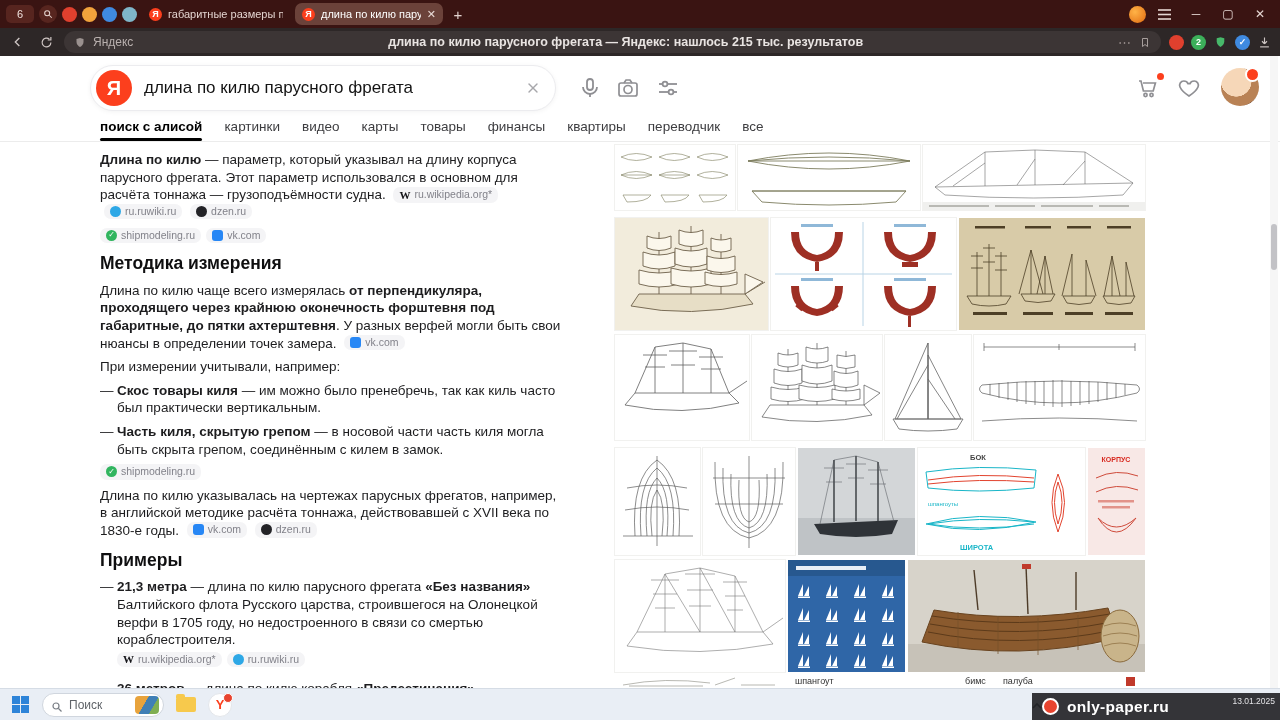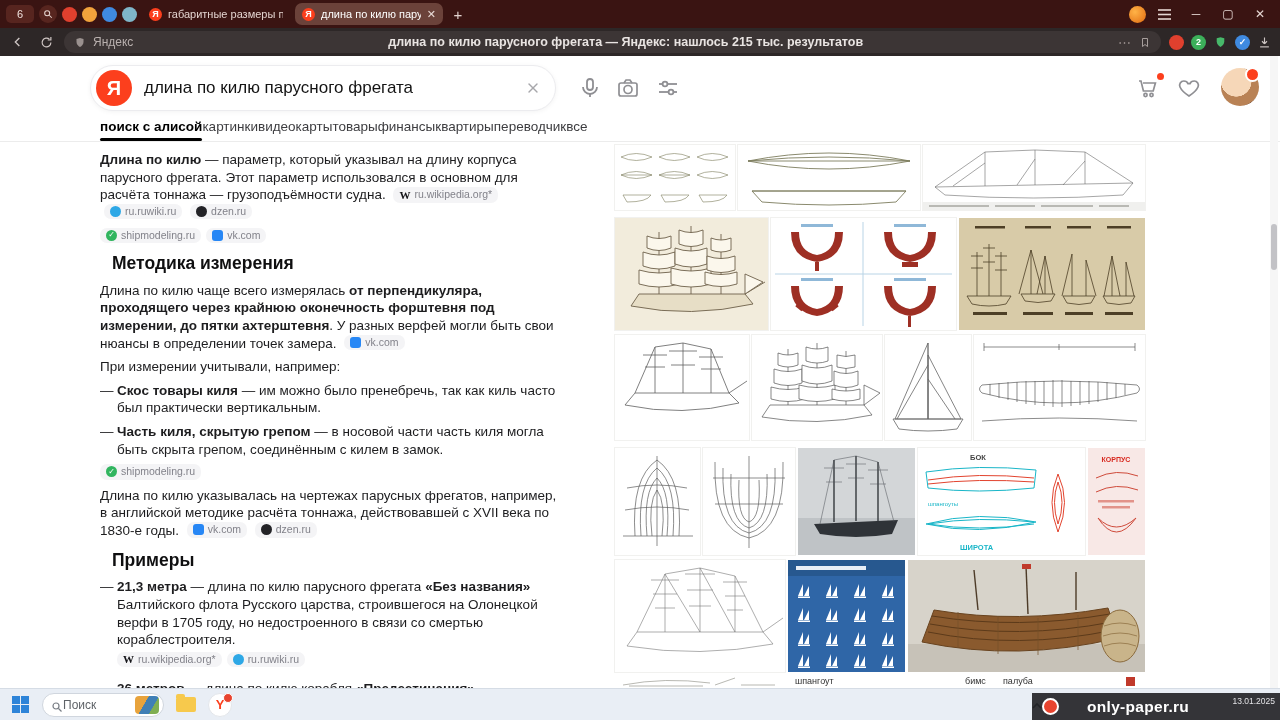--- a/index.html
+++ b/index.html
@@ -39,30 +39,30 @@
   .page{position:absolute;top:56px;left:0;right:0;bottom:32px;background:#fff;overflow:hidden;}
   .search-pill{position:absolute;left:90px;top:9px;width:466px;height:46px;border:1.5px solid #ececef;border-radius:26px;box-shadow:0 1px 5px rgba(0,0,0,.05);display:flex;align-items:center;box-sizing:border-box;padding:0 14px 0 5px;gap:12px;background:#fff;}
   .ylogo{width:36px;height:36px;border-radius:50%;background:#fc3f1d;color:#fff;display:flex;align-items:center;justify-content:center;font-size:20px;font-weight:bold;flex:none;}
   .query{flex:1;font-size:17px;color:#141414;white-space:nowrap;overflow:hidden;}
   .clear-x{color:#a7a7ab;flex:none;width:16px;height:16px;}
   .search-ic{position:absolute;top:20px;width:26px;height:26px;color:#8f8f93;}
   .head-right-ic{position:absolute;top:20px;width:25px;height:25px;color:#8f8f93;}
   .cart-dot{position:absolute;top:-3px;right:-3px;width:7px;height:7px;border-radius:50%;background:#fc3f1d;}
   .avatar{position:absolute;left:1221px;top:12px;width:38px;height:38px;border-radius:50%;background:radial-gradient(circle at 40% 35%,#f6d7b8 0 45%,#b98255 46% 75%,#7a4a28 76% 100%);}
   .avatar .notif{position:absolute;top:-1px;right:-1px;width:11px;height:11px;border-radius:50%;background:#fc3f1d;border:2px solid #fff;}
-  .ptabs{position:absolute;left:100px;top:63px;display:flex;font-size:13.5px;color:#3d3d40;}
+  .ptabs{position:absolute;left:100px;top:63px;display:flex;gap:22px;font-size:13.5px;color:#3d3d40;}
   .ptab{position:relative;white-space:nowrap;}
   .ptab.active{font-weight:bold;color:#000;}
   .ptab.active::after{content:"";position:absolute;left:0;right:0;bottom:-7px;height:3px;background:#000;border-radius:2px;}
   .hdiv{position:absolute;left:0;right:0;top:85px;height:1px;background:#ececec;}
 
   
   .answer{position:absolute;left:100px;top:95px;width:462px;font-size:13.5px;line-height:1.3;color:#1d1d1f;}
   .answer p{margin:0 0 6px 0;}
-  .answer h2{font-size:17.5px;margin:9px 0 7px 12px;color:#0f0f10;}
+  .answer h2{font-size:17.5px;margin:9px 0 7px 0;color:#0f0f10;}
   .chips-row{display:flex;flex-wrap:wrap;gap:5px;margin:2px 0 7px 0;}
   .chip{display:inline-flex;align-items:center;gap:4px;background:#f4f4f6;border-radius:7px;padding:1px 6px;font-size:10.5px;color:#82828a;white-space:nowrap;vertical-align:baseline;}
   .chip.inline{margin-left:4px;}
   .ci{width:11px;height:11px;border-radius:50%;display:inline-flex;align-items:center;justify-content:center;font-size:7.5px;color:#fff;flex:none;}
   .ci.wiki{background:none;color:#16161a;font-family:"Liberation Serif",serif;font-weight:bold;font-size:11px;}
   .ci.ruwiki{background:#2ea8e6;}
   .ci.dzen{background:#232327;}
   .ci.vk{background:#2787f5;border-radius:3px;}
   .ci.check{background:#31b55f;font-size:8px;}
   .dash-row{display:flex;margin:0 0 6px 0;}
@@ -76,35 +76,35 @@
   .strip-tile{position:absolute;left:0;top:530px;width:530px;height:13px;background:#fff;font-size:9px;color:#333;}
   .strip-word{position:absolute;top:1px;}
   .strip-red{position:absolute;right:10px;top:2px;width:9px;height:9px;background:#c0392b;}
   .pagescroll{position:absolute;right:2px;top:0;bottom:0;width:8px;background:#f6f6f6;}
   .pagescroll .thumb{position:absolute;top:168px;left:1px;width:6px;height:46px;border-radius:3px;background:#c2c2c6;}
 
   
   .taskbar{position:absolute;left:0;right:0;bottom:0;height:32px;background:#e9eef5;border-top:1px solid #d5dce5;display:flex;align-items:center;padding:0 8px;box-sizing:border-box;gap:10px;}
   .winlogo{width:17px;height:17px;display:grid;grid-template-columns:8px 8px;grid-template-rows:8px 8px;gap:1px;}
   .winlogo span{background:#2e84d8;}
-  .tsearch{width:122px;height:24px;background:#fff;border:1px solid #d0d6de;border-radius:13px;display:flex;align-items:center;padding:0 4px 0 8px;box-sizing:border-box;color:#5f6368;}
+  .tsearch{width:122px;height:24px;background:#fff;border:1px solid #d0d6de;border-radius:13px;display:flex;align-items:center;gap:6px;padding:0 4px 0 8px;box-sizing:border-box;color:#5f6368;}
   .tsearch .mag{width:12px;height:12px;color:#7a7f86;flex:none;}
   .tsearch .ph{font-size:12px;flex:1;}
   .tsearch .thumbimg{width:24px;height:18px;border-radius:4px;background:linear-gradient(120deg,#e8a33c 0 40%,#3f7fb5 41% 70%,#7fae52 71% 100%);flex:none;}
   .task-ic{width:24px;height:24px;display:flex;align-items:center;justify-content:center;position:relative;}
   .folder{width:20px;height:15px;background:#f7c94c;border-radius:2px;position:relative;}
   .folder::before{content:"";position:absolute;top:-3px;left:0;width:9px;height:4px;background:#f7c94c;border-radius:2px 2px 0 0;}
   .ybrowser{width:22px;height:22px;border-radius:50%;background:#fff;border:1px solid #e3e6ea;color:#fc3f1d;font-weight:bold;font-size:13px;display:flex;align-items:center;justify-content:center;}
   .task-notif{position:absolute;top:0;right:-1px;width:8px;height:8px;border-radius:50%;background:#e8442f;border:1px solid #fff;}
   .tray{margin-left:auto;display:flex;align-items:center;gap:8px;color:#5a6068;font-size:11px;}
 
   
   .watermark{position:absolute;right:0;bottom:0;width:248px;height:27px;background:rgba(26,26,30,.88);display:flex;align-items:center;gap:8px;padding:0 10px;box-sizing:border-box;z-index:5;}
   .wm-logo{width:13px;height:13px;border-radius:50%;background:#e8442f;border:2px solid #fff;flex:none;}
-  .wm-text{color:#fff;font-weight:bold;font-size:15.5px;letter-spacing:.3px;margin-left:20px;}
+  .wm-text{color:#fff;font-weight:bold;font-size:15.5px;letter-spacing:.3px;}
   .wm-date{position:absolute;right:5px;top:3px;font-size:8.5px;color:#e3e3e6;}
   b{font-weight:bold;}
   svg{overflow:visible;}
 </style>
 </head>
 <body>
 
 <div class="screen">
 
   <div class="titlebar">
@@ -296,21 +296,21 @@
             <span>shipmodeling.ru</span>
           </span>
         <span class="chip">
             <span class="ci vk"></span>
             <span>vk.com</span>
           </span>
       </div>
 
       <h2>Методика измерения</h2>
       <p>
-        <span>Длина по килю чаще всего измерялась </span><b>от перпендикуляра, проходящего через крайнюю оконечность форштевня под измерении, до пятки ахтерштевня</b><span>. У разных верфей могли быть свои нюансы в определении точек замера.</span>
+        <span>Длина по килю чаще всего измерялась </span><b>от перпендикуляра, проходящего через крайнюю оконечность форштевня под габаритные, до пятки ахтерштевня</b><span>. У разных верфей могли быть свои нюансы в определении точек замера.</span>
         <span class="chip inline">
             <span class="ci vk"></span>
             <span>vk.com</span>
           </span>
       </p>
       <p>При измерении учитывали, например:</p>
 
       <div class="dash-row">
         <span class="dash">—</span>
         <span class="dash-content"><b>Скос товары киля</b><span> — им можно было пренебречь, так как киль часто был практически вертикальным.</span></span>

